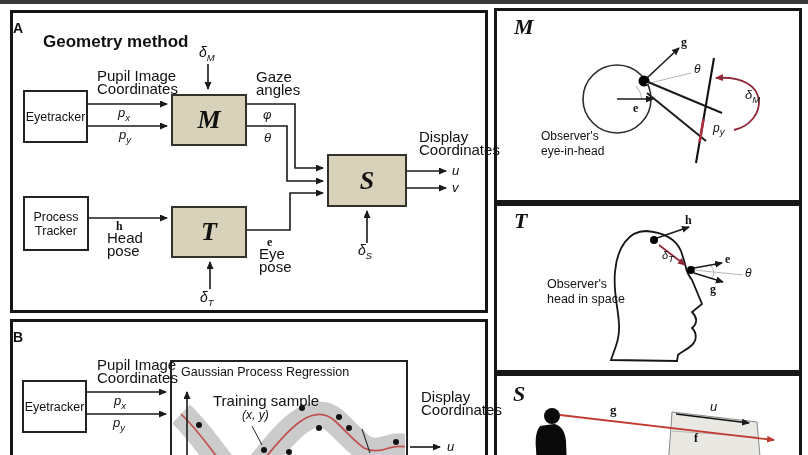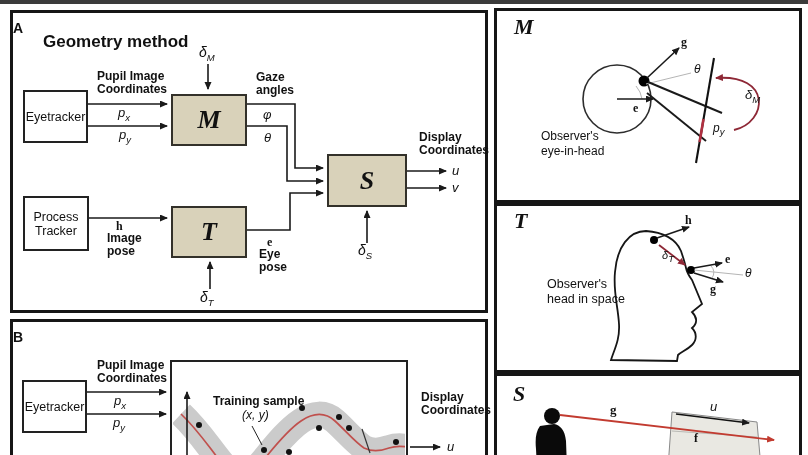--- a/index.html
+++ b/index.html
@@ -9,21 +9,21 @@
   html,body{margin:0;padding:0;background:#fff;}
   #fig{position:relative;width:808px;height:455px;overflow:hidden;background:var(--panel_bg);
        font-family:"Liberation Sans", sans-serif;color:#111;}
   .edge{position:absolute;left:0;top:0;width:808px;height:4px;background:#3b3b3b;}
   .panel{position:absolute;box-sizing:border-box;border:3px solid #161616;background:var(--panel_bg);}
   .box{position:absolute;box-sizing:border-box;border:2px solid #222;background:#fff;
        display:flex;align-items:center;justify-content:center;text-align:center;font-size:12.5px;line-height:14px;}
   .box.tan{background:var(--box_fill);border-color:var(--box_border);}
   .scriptletter{font-family:"Liberation Serif","DejaVu Serif",serif;font-style:italic;font-size:26px;font-weight:bold;}
   .cornerletter{position:absolute;font-family:"Liberation Serif","DejaVu Serif",serif;font-style:italic;font-weight:bold;font-size:22px;}
-  .lbl{position:absolute;font-size:12px;line-height:12.5px;font-weight:bold;}
+  .lbl{position:absolute;font-size:15px;line-height:12.5px;}
   .lbl12{position:absolute;font-size:12px;line-height:14.5px;}
   .ttl{position:absolute;font-weight:bold;font-size:17px;}
   .plabel{position:absolute;font-weight:bold;font-size:14px;}
   .math{position:absolute;font-family:Liberation Sans, sans-serif;font-style:italic;font-size:13px;}
   .math sub{font-size:9.5px;font-style:italic;}
   .mbold{position:absolute;font-family:"Liberation Serif","DejaVu Serif",serif;font-weight:bold;font-size:12px;}
   svg{position:absolute;left:0;top:0;}
   .ln{stroke:var(--line);stroke-width:1.6;fill:none;}
   .ln2{stroke:var(--line);stroke-width:1.9;fill:none;}
   .thin{stroke:var(--gray_line);stroke-width:1;fill:none;}
@@ -169,35 +169,36 @@
   </div>
   <span class="math" style="left:263px;top:107px;">φ</span>
   <span class="math" style="left:264px;top:130px;">θ</span>
   <div class="lbl" style="left:419px;top:131px;">
     <span>Display</span><br><span>Coordinates</span>
   </div>
   <span class="math" style="left:452px;top:163px;">u</span>
   <span class="math" style="left:452px;top:180px;">v</span>
   <span class="mbold" style="left:116px;top:219px;">h</span>
   <div class="lbl" style="left:107px;top:232px;">
-    <span>Image</span><br><span>pose</span>
+    <span>Head</span><br><span>pose</span>
   </div>
   <span class="mbold" style="left:267px;top:235px;">e</span>
   <div class="lbl" style="left:259px;top:248px;">
     <span>Eye</span><br><span>pose</span>
   </div>
   <span class="math" style="left:200px;top:289px;font-size:14px;"><span>δ</span><sub>T</sub></span>
   <span class="math" style="left:358px;top:242px;font-size:14px;"><span>δ</span><sub>S</sub></span>
 
   <span class="plabel" style="left:13px;top:329px;">B</span>
   <div class="lbl" style="left:97px;top:359px;">
     <span>Pupil Image</span><br><span>Coordinates</span>
   </div>
   <span class="math" style="left:114px;top:393px;"><span>p</span><sub>x</sub></span>
   <span class="math" style="left:113px;top:415px;"><span>p</span><sub>y</sub></span>
+  <span style="position:absolute;left:181px;top:365px;font-size:12.5px;">Gaussian Process Regression</span>
   <span class="lbl" style="left:213px;top:395px;">Training sample</span>
   <span class="math" style="left:242px;top:408px;font-size:12px;">(x, y)</span>
   <div class="lbl" style="left:421px;top:391px;">
     <span>Display</span><br><span>Coordinates</span>
   </div>
   <span class="math" style="left:447px;top:439px;">u</span>
 
   <span class="cornerletter" style="left:514px;top:14px;">M</span>
   <span class="mbold" style="left:681px;top:35px;">g</span>
   <span class="math" style="left:694px;top:62px;font-size:12px;">θ</span>

